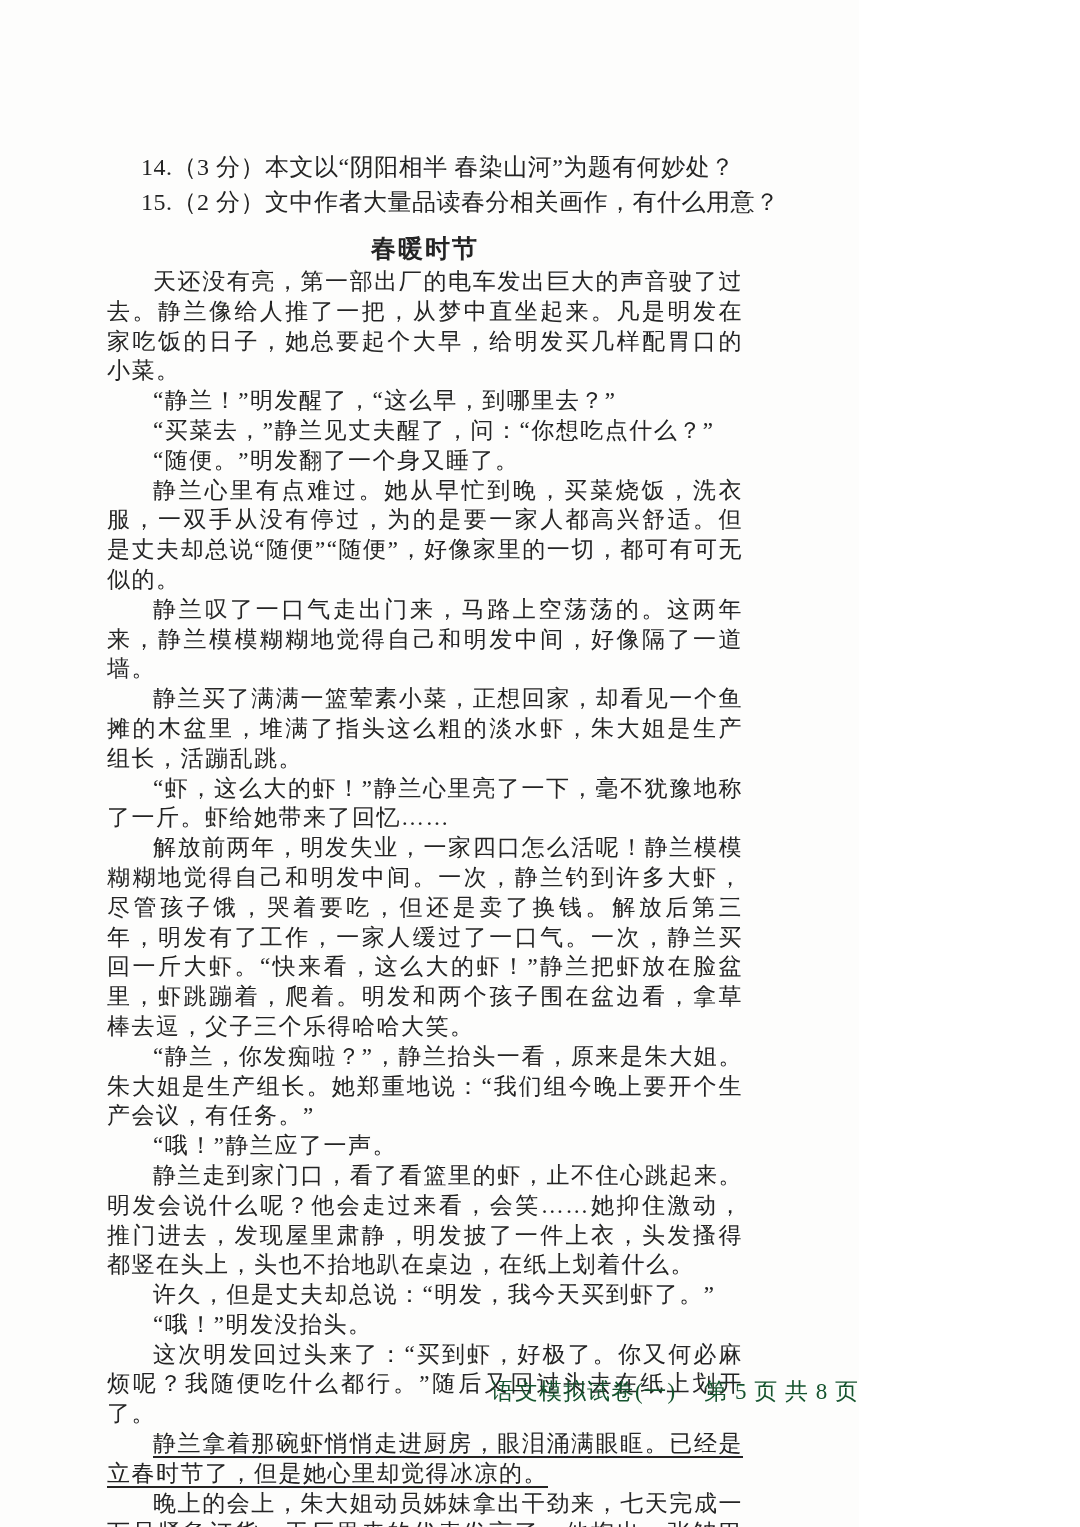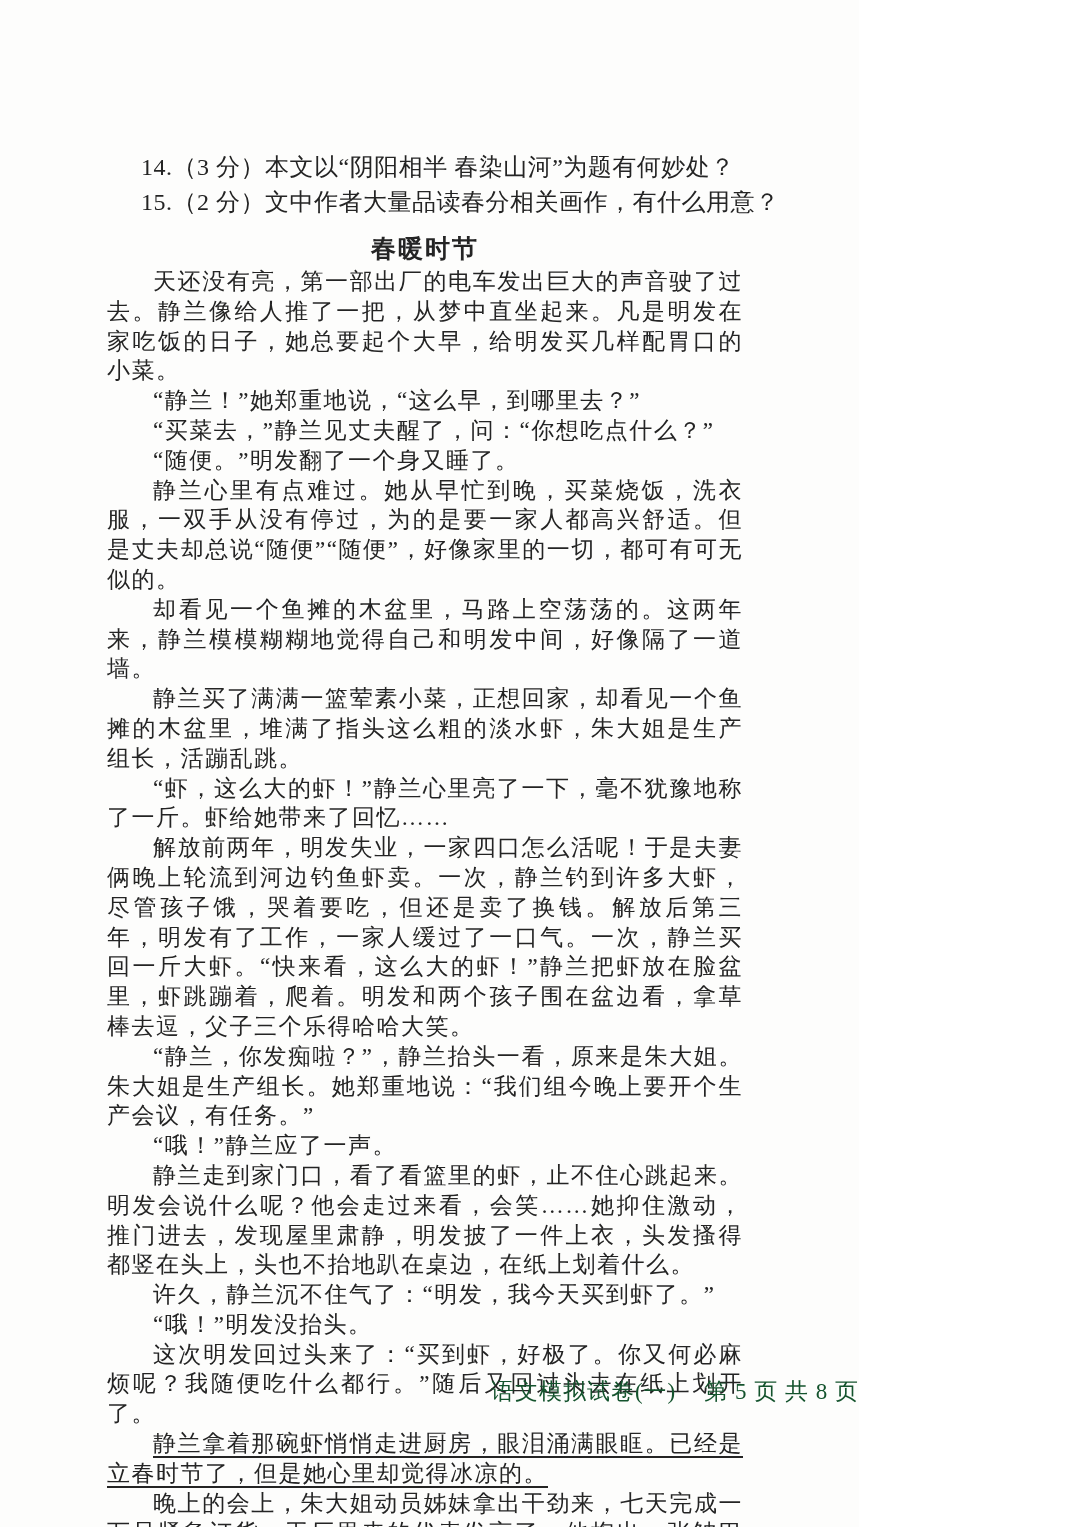--- a/index.html
+++ b/index.html
@@ -86,32 +86,32 @@
 
   <div class="question-block">
     <p class="qline">14.（3 分）本文以“阴阳相半 春染山河”为题有何妙处？</p>
     <p class="qline">15.（2 分）文中作者大量品读春分相关画作，有什么用意？</p>
   </div>
 
   <h1 class="article-title">春暖时节</h1>
 
   <div class="article-body">
     <p class="para">天还没有亮，第一部出厂的电车发出巨大的声音驶了过去。静兰像给人推了一把，从梦中直坐起来。凡是明发在家吃饭的日子，她总要起个大早，给明发买几样配胃口的小菜。</p>
-    <p class="para">“静兰！”她郑重地说，“这么早，到哪里去？”</p>
+    <p class="para">“静兰！”明发醒了，“这么早，到哪里去？”</p>
     <p class="para">“买菜去，”静兰见丈夫醒了，问：“你想吃点什么？”</p>
     <p class="para">“随便。”明发翻了一个身又睡了。</p>
     <p class="para">静兰心里有点难过。她从早忙到晚，买菜烧饭，洗衣服，一双手从没有停过，为的是要一家人都高兴舒适。但是丈夫却总说“随便”“随便”，好像家里的一切，都可有可无似的。</p>
-    <p class="para">却看见一个鱼摊的木盆里，马路上空荡荡的。这两年来，静兰模模糊糊地觉得自己和明发中间，好像隔了一道墙。</p>
+    <p class="para">静兰叹了一口气走出门来，马路上空荡荡的。这两年来，静兰模模糊糊地觉得自己和明发中间，好像隔了一道墙。</p>
     <p class="para">静兰买了满满一篮荤素小菜，正想回家，却看见一个鱼摊的木盆里，堆满了指头这么粗的淡水虾，朱大姐是生产组长，活蹦乱跳。</p>
     <p class="para">“虾，这么大的虾！”静兰心里亮了一下，毫不犹豫地称了一斤。虾给她带来了回忆……</p>
-    <p class="para">解放前两年，明发失业，一家四口怎么活呢！于是夫妻俩晚上轮流到河边钓鱼虾卖。一次，静兰钓到许多大虾，尽管孩子饿，哭着要吃，但还是卖了换钱。解放后第三年，明发有了工作，一家人缓过了一口气。一次，静兰买回一斤大虾。“快来看，这么大的虾！”静兰把虾放在脸盆里，虾跳蹦着，爬着。明发和两个孩子围在盆边看，拿草棒去逗，父子三个乐得哈哈大笑。</p>
+    <p class="para">解放前两年，明发失业，一家四口怎么活呢！静兰模模糊糊地觉得自己和明发中间。一次，静兰钓到许多大虾，尽管孩子饿，哭着要吃，但还是卖了换钱。解放后第三年，明发有了工作，一家人缓过了一口气。一次，静兰买回一斤大虾。“快来看，这么大的虾！”静兰把虾放在脸盆里，虾跳蹦着，爬着。明发和两个孩子围在盆边看，拿草棒去逗，父子三个乐得哈哈大笑。</p>
     <p class="para">“静兰，你发痴啦？”，静兰抬头一看，原来是朱大姐。朱大姐是生产组长。她郑重地说：“我们组今晚上要开个生产会议，有任务。”</p>
     <p class="para">“哦！”静兰应了一声。</p>
     <p class="para">静兰走到家门口，看了看篮里的虾，止不住心跳起来。明发会说什么呢？他会走过来看，会笑……她抑住激动，推门进去，发现屋里肃静，明发披了一件上衣，头发搔得都竖在头上，头也不抬地趴在桌边，在纸上划着什么。</p>
-    <p class="para">许久，静兰沉不住气了：“明发，我今天买到虾了。”</p>
+    <p class="para">许久，但是丈夫却总说：“明发，我今天买到虾了。”</p>
     <p class="para">“哦！”明发没抬头。</p>
     <p class="para">这次明发回过头来了：“买到虾，好极了。你又何必麻烦呢？我随便吃什么都行。”随后又回过头去在纸上划开了。</p>
     <p class="para underlined">静兰拿着那碗虾悄悄走进厨房，眼泪涌满眼眶。已经是立春时节了，但是她心里却觉得冰凉的。</p>
     <p class="para">晚上的会上，朱大姐动员姊妹拿出干劲来，七天完成一万只紧急订货。工厂里来的代表发言了，他掏出一张皱巴巴的纸，又讲又念，还说了许多数字。开始静兰没听进去，但看到他那种聚精会神的样子，想起了明发。也是这种皱</p>
   </div>
 
   <div class="page-footer">
     <span>语文模拟试卷(一)</span><span class="pageinfo">第 5 页 共 8 页</span>
   </div>
 

